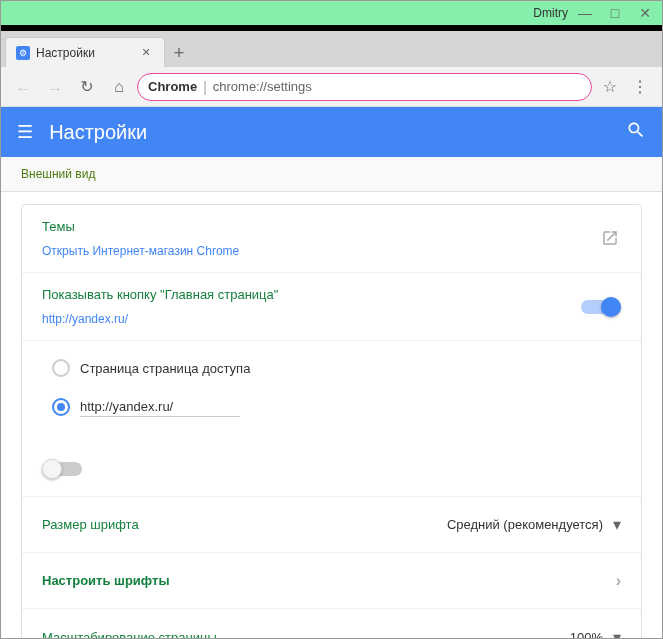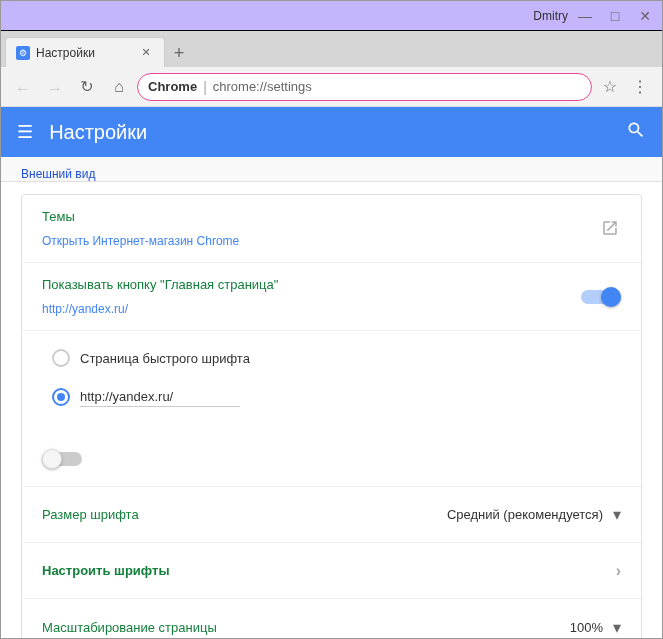--- a/index.html
+++ b/index.html
@@ -8,26 +8,26 @@
       background: #fff;
       width: 663px;
       height: 639px;
       overflow: hidden;
       border: 1px solid #999;
     }
 
     
     .titlebar {
       height: 30px;
-      background: #c4b5fd;
+      background: #86efac;
       display: flex;
       align-items: center;
       justify-content: flex-end;
       padding: 0 8px;
-      border-bottom: 1px solid #000000;
+      border-bottom: 6px solid #000000;
     }
     .titlebar-user {
       font-size: 12px;
       color: #333;
       flex: 1;
       text-align: right;
       padding-right: 8px;
     }
     .titlebar-btns {
       display: flex;
@@ -181,23 +181,23 @@
     
     .settings-content {
       background: #fff;
       height: calc(639px - 30px - 36px - 40px - 50px);
       overflow-y: auto;
       position: relative;
     }
 
     
     .section-header {
-      padding: 10px 20px 0;
+      padding: 10px 20px 10px;
       font-size: 12px;
-      color: #1d4ed8;
+      color: #4d7c0f;
       background: #f9f9f9;
       border-bottom: 1px solid #e0e0e0;
     }
 
     
     .settings-card {
       margin: 12px 20px;
       border: 1px solid #e0e0e0;
       border-radius: 4px;
       background: white;
@@ -402,21 +402,21 @@
       </div>
       <div class="toggle-switch">
         <div class="toggle-track on"></div>
         <div class="toggle-thumb on"></div>
       </div>
     </div>
 
     <div class="radio-options">
       <div class="radio-option">
         <div class="radio-circle"></div>
-        <span class="radio-label">Страница быстрого шрифта</span>
+        <span class="radio-label">Страница страница доступа</span>
       </div>
       <div class="radio-option">
         <div class="radio-circle selected">
           <div class="radio-dot"></div>
         </div>
         <input class="radio-input-field" type="text" value="http://yandex.ru/" style="">
       </div>
     </div>
 
     <div class="setting-row">

